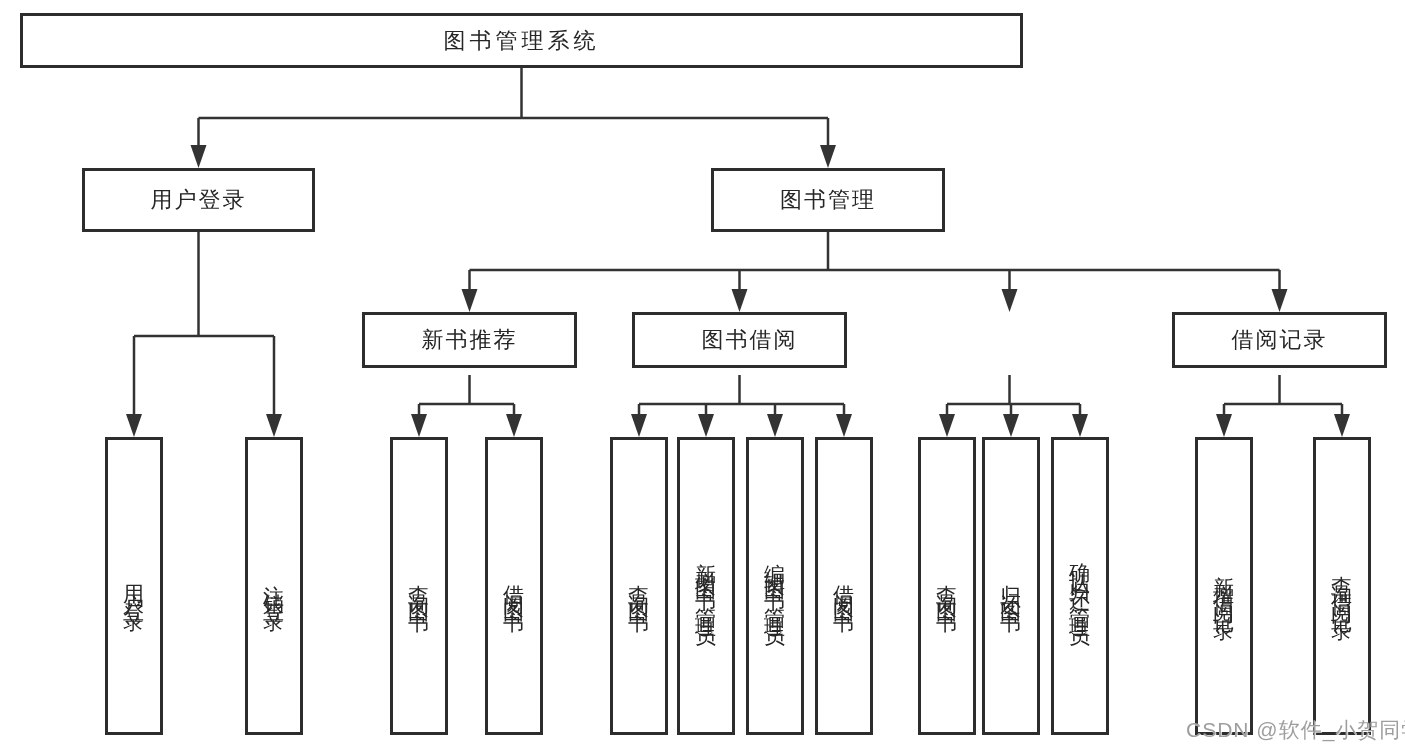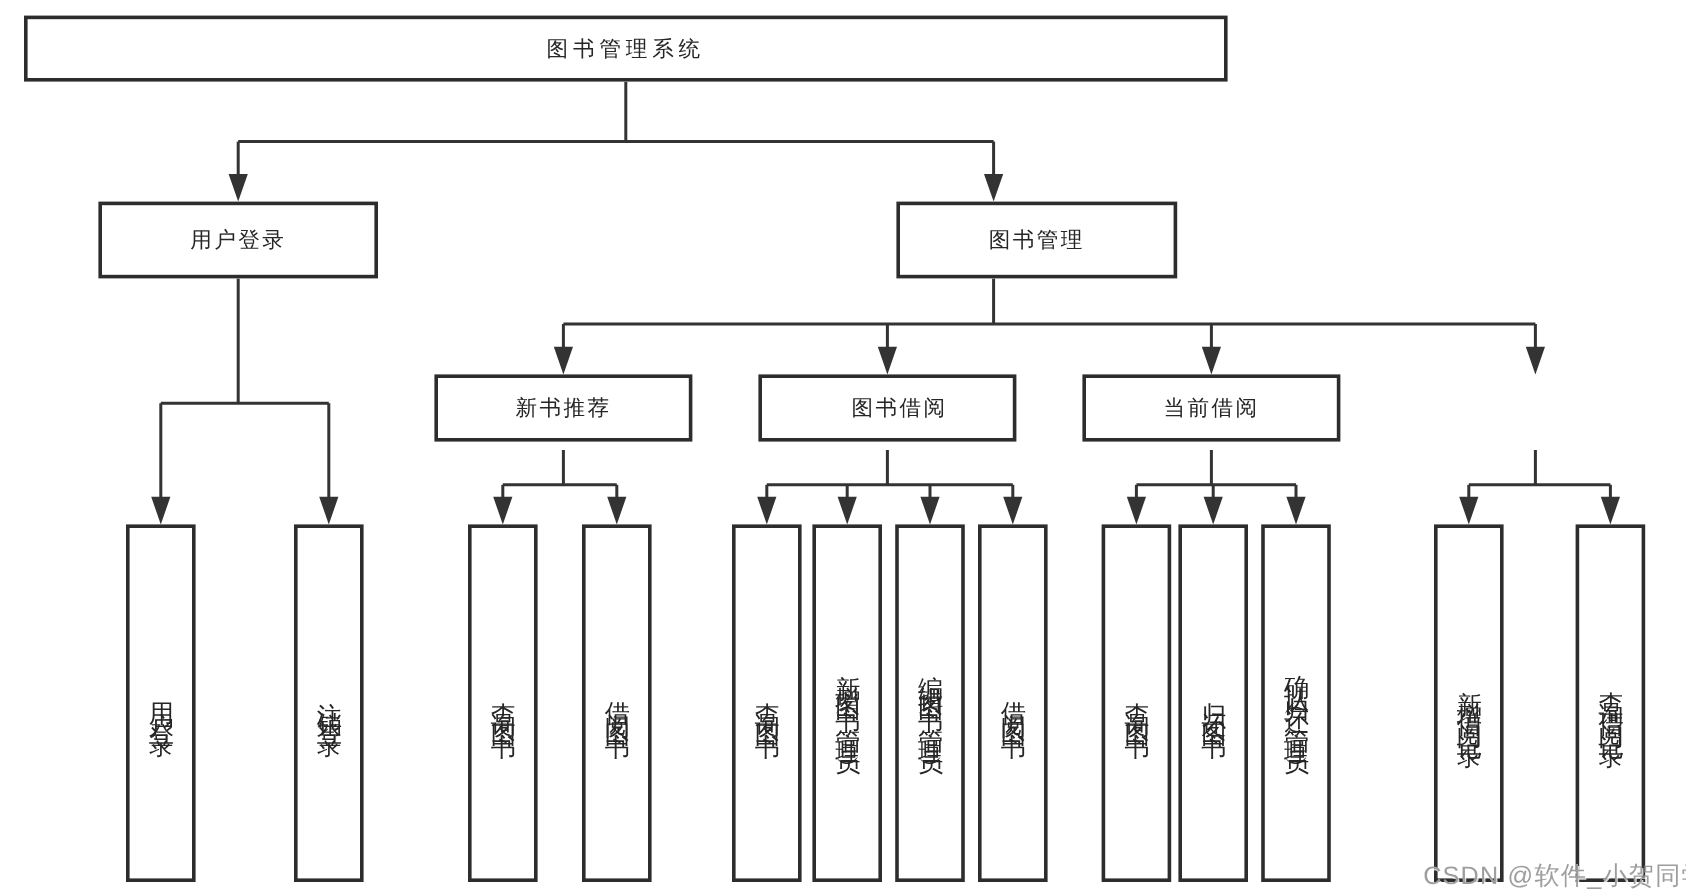--- a/index.html
+++ b/index.html
@@ -27,21 +27,21 @@
     position: absolute;
     background: #ffffff;
     border: 3px solid #2d2d2d;
     box-sizing: border-box;
     display: flex;
     align-items: center;
     justify-content: center;
     color: #262626;
   }
   .hlabel {
-    font-size: 18px;
+    font-size: 22px;
     letter-spacing: 2px;
     white-space: nowrap;
   }
   .root-box {
     left: 20px; top: 13px; width: 1003px; height: 55px;
   }
   .root-box .hlabel { letter-spacing: 4px; }
   .lvl2-box { top: 168px; height: 64px; }
   .lvl3-box { top: 312px; height: 56px; width: 215px; }
   .leaf {
@@ -146,32 +146,32 @@
     </g>
   </svg>
 
   <div class="box root-box">
     <span class="hlabel">图书管理系统</span>
   </div>
 
   <div class="box lvl2-box" style="left:82px; width:233px;">
     <span class="hlabel">用户登录</span>
   </div>
-  <div class="box lvl2-box" style="left:711px; width:234px;margin-left:36px;">
+  <div class="box lvl2-box" style="left:711px; width:234px;">
     <span class="hlabel">图书管理</span>
   </div>
 
   <div class="box lvl3-box" style="left:362px;">
     <span class="hlabel">新书推荐</span>
   </div>
   <div class="box lvl3-box" style="left:632px;padding-left:20px;">
     <span class="hlabel">图书借阅</span>
   </div>
-  <div class="box lvl3-box" style="left:902px;">
-    <span class="hlabel">当前借阅</span>
+  <div class="box lvl3-box" style="left:1172px;">
+    <span class="hlabel">借阅记录</span>
   </div>
 
   <div class="box leaf" style="left:105px;">
     <span class="vlabel">用户登录</span>
   </div>
   <div class="box leaf" style="left:245px;">
     <span class="vlabel">注销登录</span>
   </div>
 
   <div class="box leaf" style="left:390px;">

